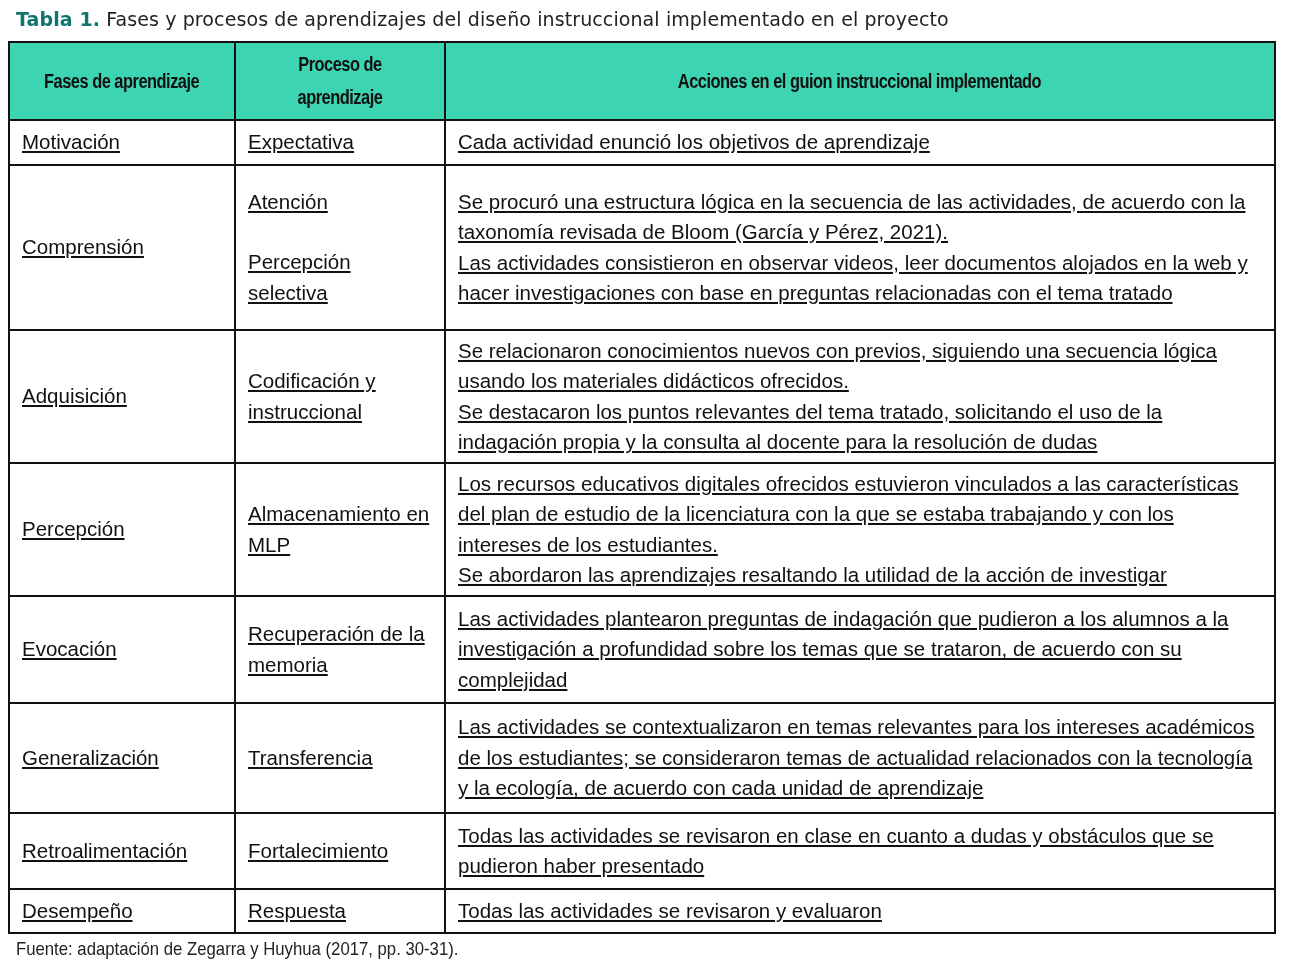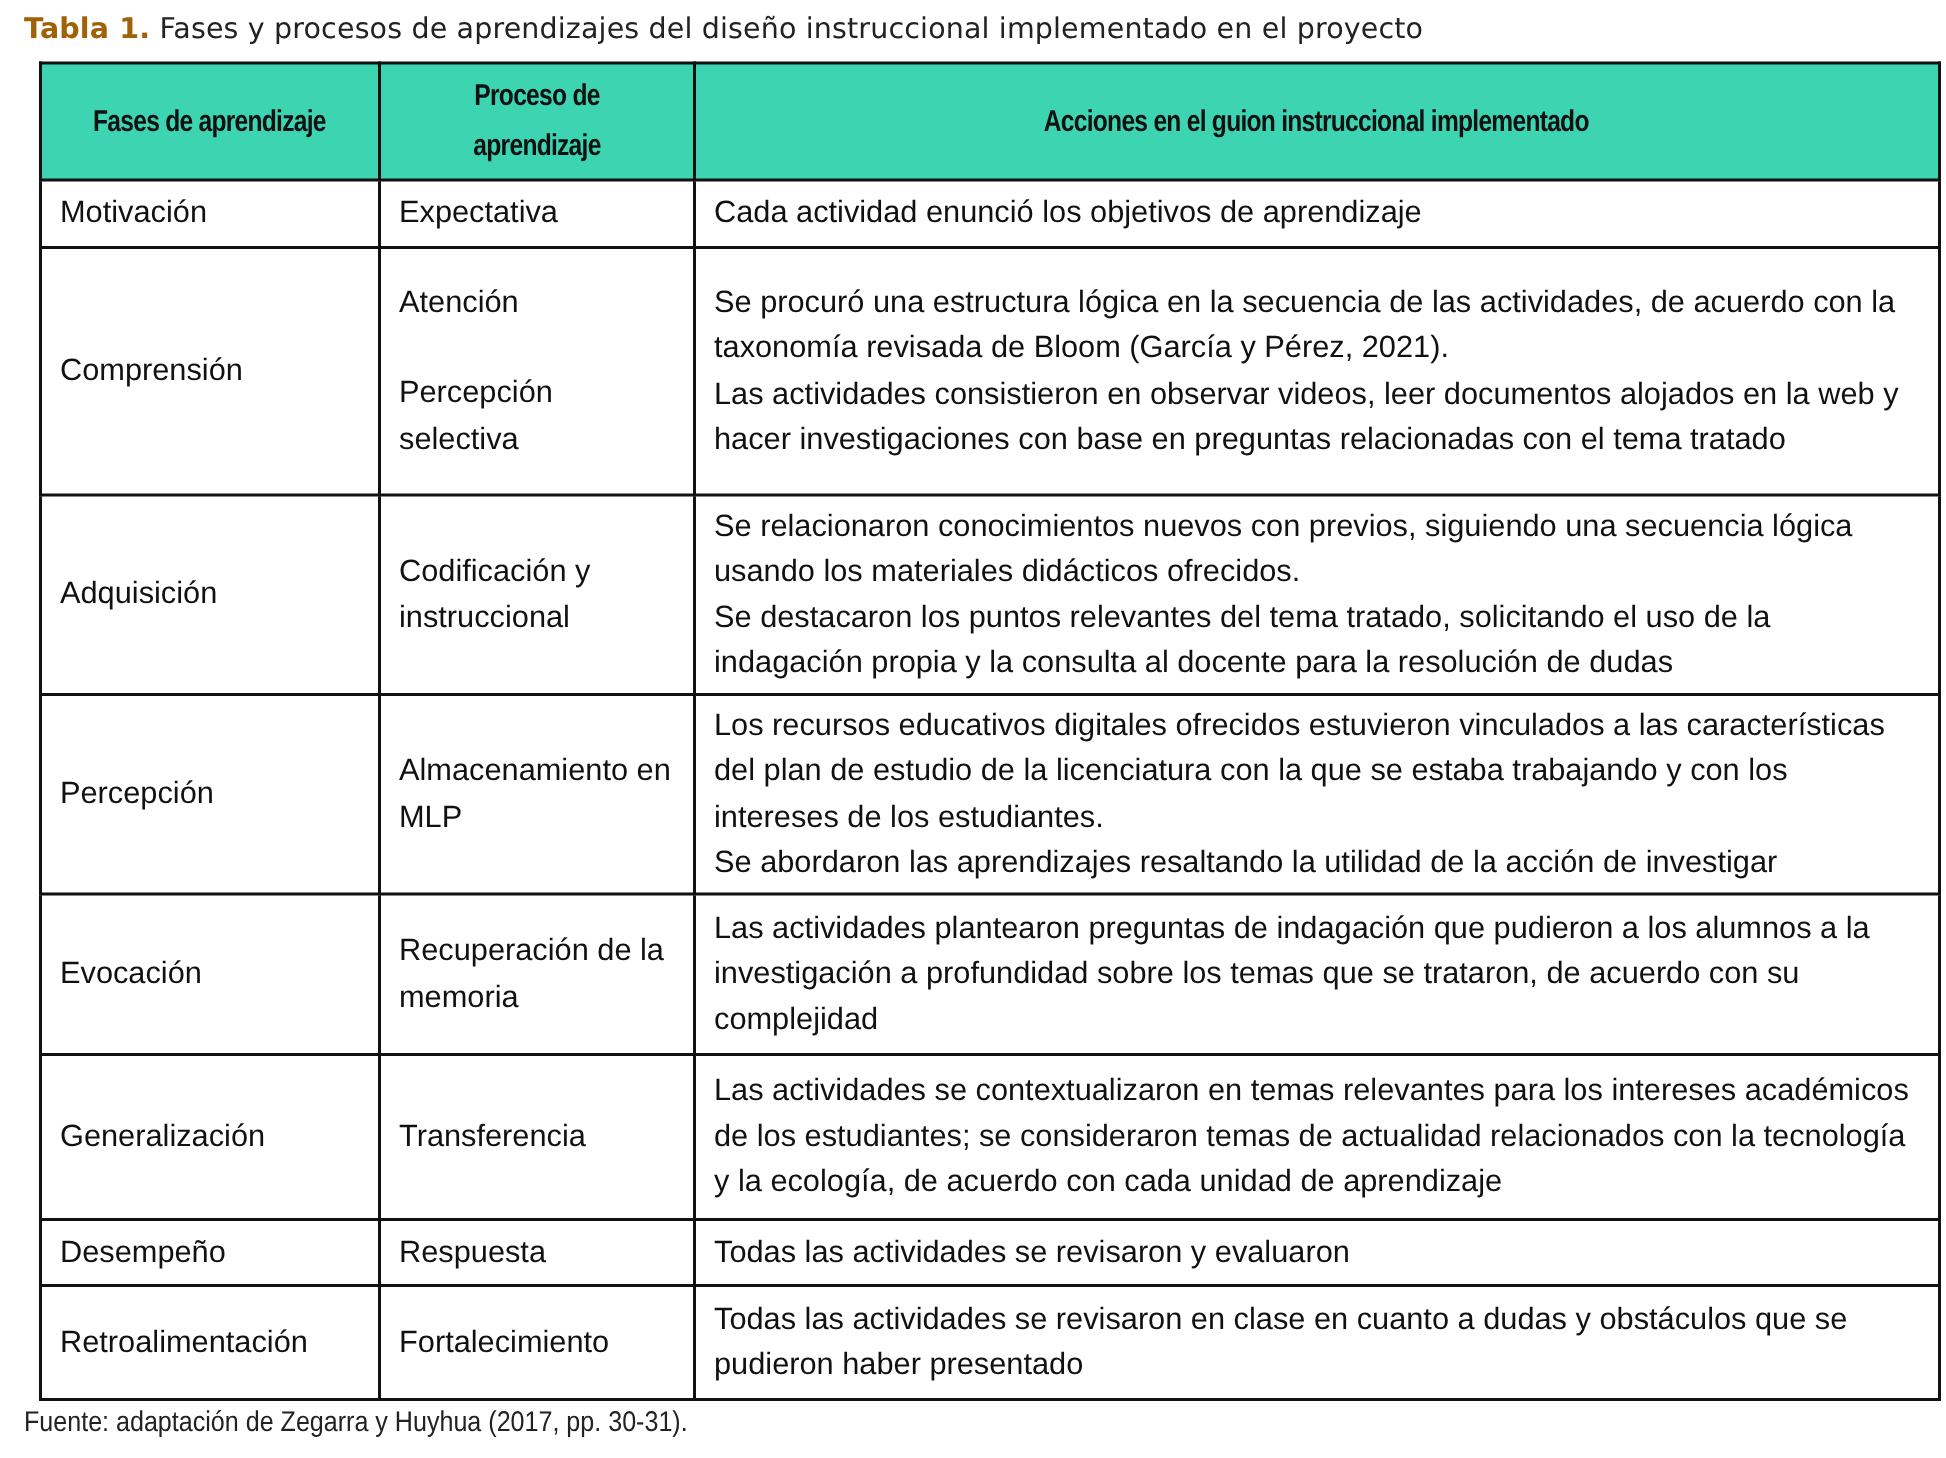--- a/index.html
+++ b/index.html
@@ -20,29 +20,30 @@
       left: 16px;
       top: 8px;
       font-family: "DejaVu Sans", sans-serif;
       font-size: 19px;
       color: #222222;
       letter-spacing: 0.1px;
       white-space: nowrap;
     }
     .caption .label {
       font-weight: bold;
-      color: #a16207;
+      color: #0f766e;
     }
     table.main {
       position: absolute;
-      left: 26px;
+      left: 8px;
       top: 41px;
       width: 1266px;
       border-collapse: collapse;
       table-layout: fixed;
+      text-decoration: underline;
     }
     table.main th, table.main td {
       border: 2.5px solid #111111;
       vertical-align: middle;
     }
     table.main th {
       background: #3dd4b2;
       font-family: "Liberation Sans", sans-serif;
       font-weight: bold;
       font-size: 20px;
@@ -160,35 +161,35 @@
     <tr style="height:110px;">
       <td>Generalización</td>
       <td>
           <span class="line">Transferencia</span>
         </td>
       <td>
           <span class="line">Las actividades se contextualizaron en temas relevantes para los intereses académicos de los estudiantes; se consideraron temas de actualidad relacionados con la tecnología y la ecología, de acuerdo con cada unidad de aprendizaje</span>
         </td>
     </tr>
 
+    <tr style="height:76px;">
+      <td>Retroalimentación</td>
+      <td>
+          <span class="line">Fortalecimiento</span>
+        </td>
+      <td>
+          <span class="line">Todas las actividades se revisaron en clase en cuanto a dudas y obstáculos que se pudieron haber presentado</span>
+        </td>
+    </tr>
+
     <tr style="height:44px;">
       <td>Desempeño</td>
       <td>
           <span class="line">Respuesta</span>
         </td>
       <td>
           <span class="line">Todas las actividades se revisaron y evaluaron</span>
         </td>
     </tr>
-
-    <tr style="height:76px;">
-      <td>Retroalimentación</td>
-      <td>
-          <span class="line">Fortalecimiento</span>
-        </td>
-      <td>
-          <span class="line">Todas las actividades se revisaron en clase en cuanto a dudas y obstáculos que se pudieron haber presentado</span>
-        </td>
-    </tr>
   </tbody>
 </table>
 
 <div class="source">Fuente: adaptación de Zegarra y Huyhua (2017, pp. 30-31).</div>
 
 </body></html>

